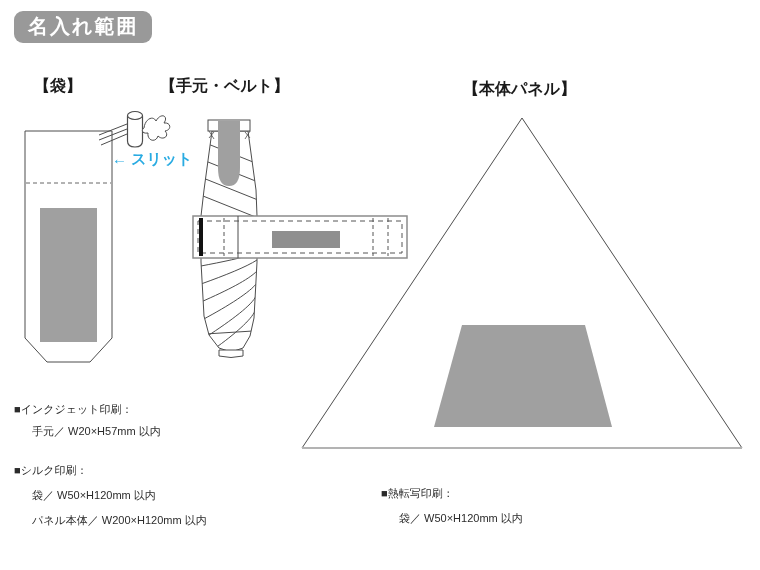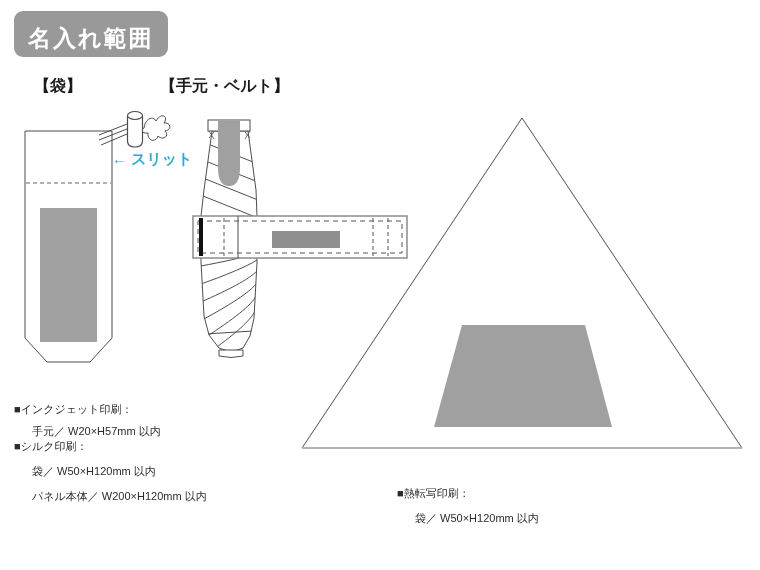--- a/index.html
+++ b/index.html
@@ -14,47 +14,48 @@
     --belt-outline:#8c8c8c;
   }
   html,body{margin:0;padding:0;background:#fff;}
   .stage{
     position:relative;width:760px;height:570px;background:#ffffff;overflow:hidden;
     font-family:"Liberation Sans","DejaVu Sans",sans-serif;color:var(--text-color);
   }
   .badge{
     position:absolute;left:14px;top:11px;
     background:var(--badge-bg);color:var(--badge-text);
-    font-size:23px;font-weight:bold;letter-spacing:2px;
-    padding:15px 14px 6px 14px;border-radius:9px;line-height:1.1;
+    font-size:20px;font-weight:bold;letter-spacing:2px;
+    padding:4px 14px 6px 14px;border-radius:9px;line-height:1.1;
   }
   .section-label{position:absolute;font-size:16px;font-weight:bold;color:#1a1a1a;letter-spacing:0px;white-space:nowrap;}
   #label-bag{left:34px;top:76px;}
   #label-handle{left:160px;top:76px;}
   #label-panel{left:463px;top:79px;}
   .slit{
     position:absolute;left:112px;top:150px;
     color:var(--slit-blue);font-size:15px;font-weight:bold;white-space:nowrap;text-align:right;
   }
   svg.diagram{position:absolute;left:0;top:0;}
   .note{position:absolute;font-size:11px;color:var(--text-color);white-space:nowrap;}
   .note .line{padding-left:18px;}
   #note-inkjet{left:14px;top:398px;line-height:22px;}
-  #note-silk{left:14px;top:434px;line-height:25px;}
-  #note-thermal{left:381px;top:481px;line-height:25px;margin-left:16px;}
+  #note-silk{left:14px;top:458px;line-height:25px;}
+  #note-thermal{left:381px;top:481px;line-height:25px;}
 </style>
 </head>
 <body>
 
 <div class="stage">
 
   <div class="badge">名入れ範囲</div>
 
   <div class="section-label" id="label-bag">【袋】</div>
   <div class="section-label" id="label-handle">【手元・ベルト】</div>
+  <div class="section-label" id="label-panel">【本体パネル】</div>
 
   <svg class="diagram" width="760" height="570" viewBox="0 0 760 570">
 
     <g>
       <path d="M522,118 L302,448 L742,448 Z" fill="#ffffff" stroke="none"></path>
       <path d="M302,448 L522,118 L742,448" fill="none" stroke="var(--outline)" stroke-width="1"></path>
       <path d="M302,448 L742,448" fill="none" stroke="var(--panel-base-line)" stroke-width="2"></path>
       <path d="M462,325 L585,325 L612,427 L434,427 Z" fill="var(--print-area-gray)" stroke="none"></path>
     </g>
 

